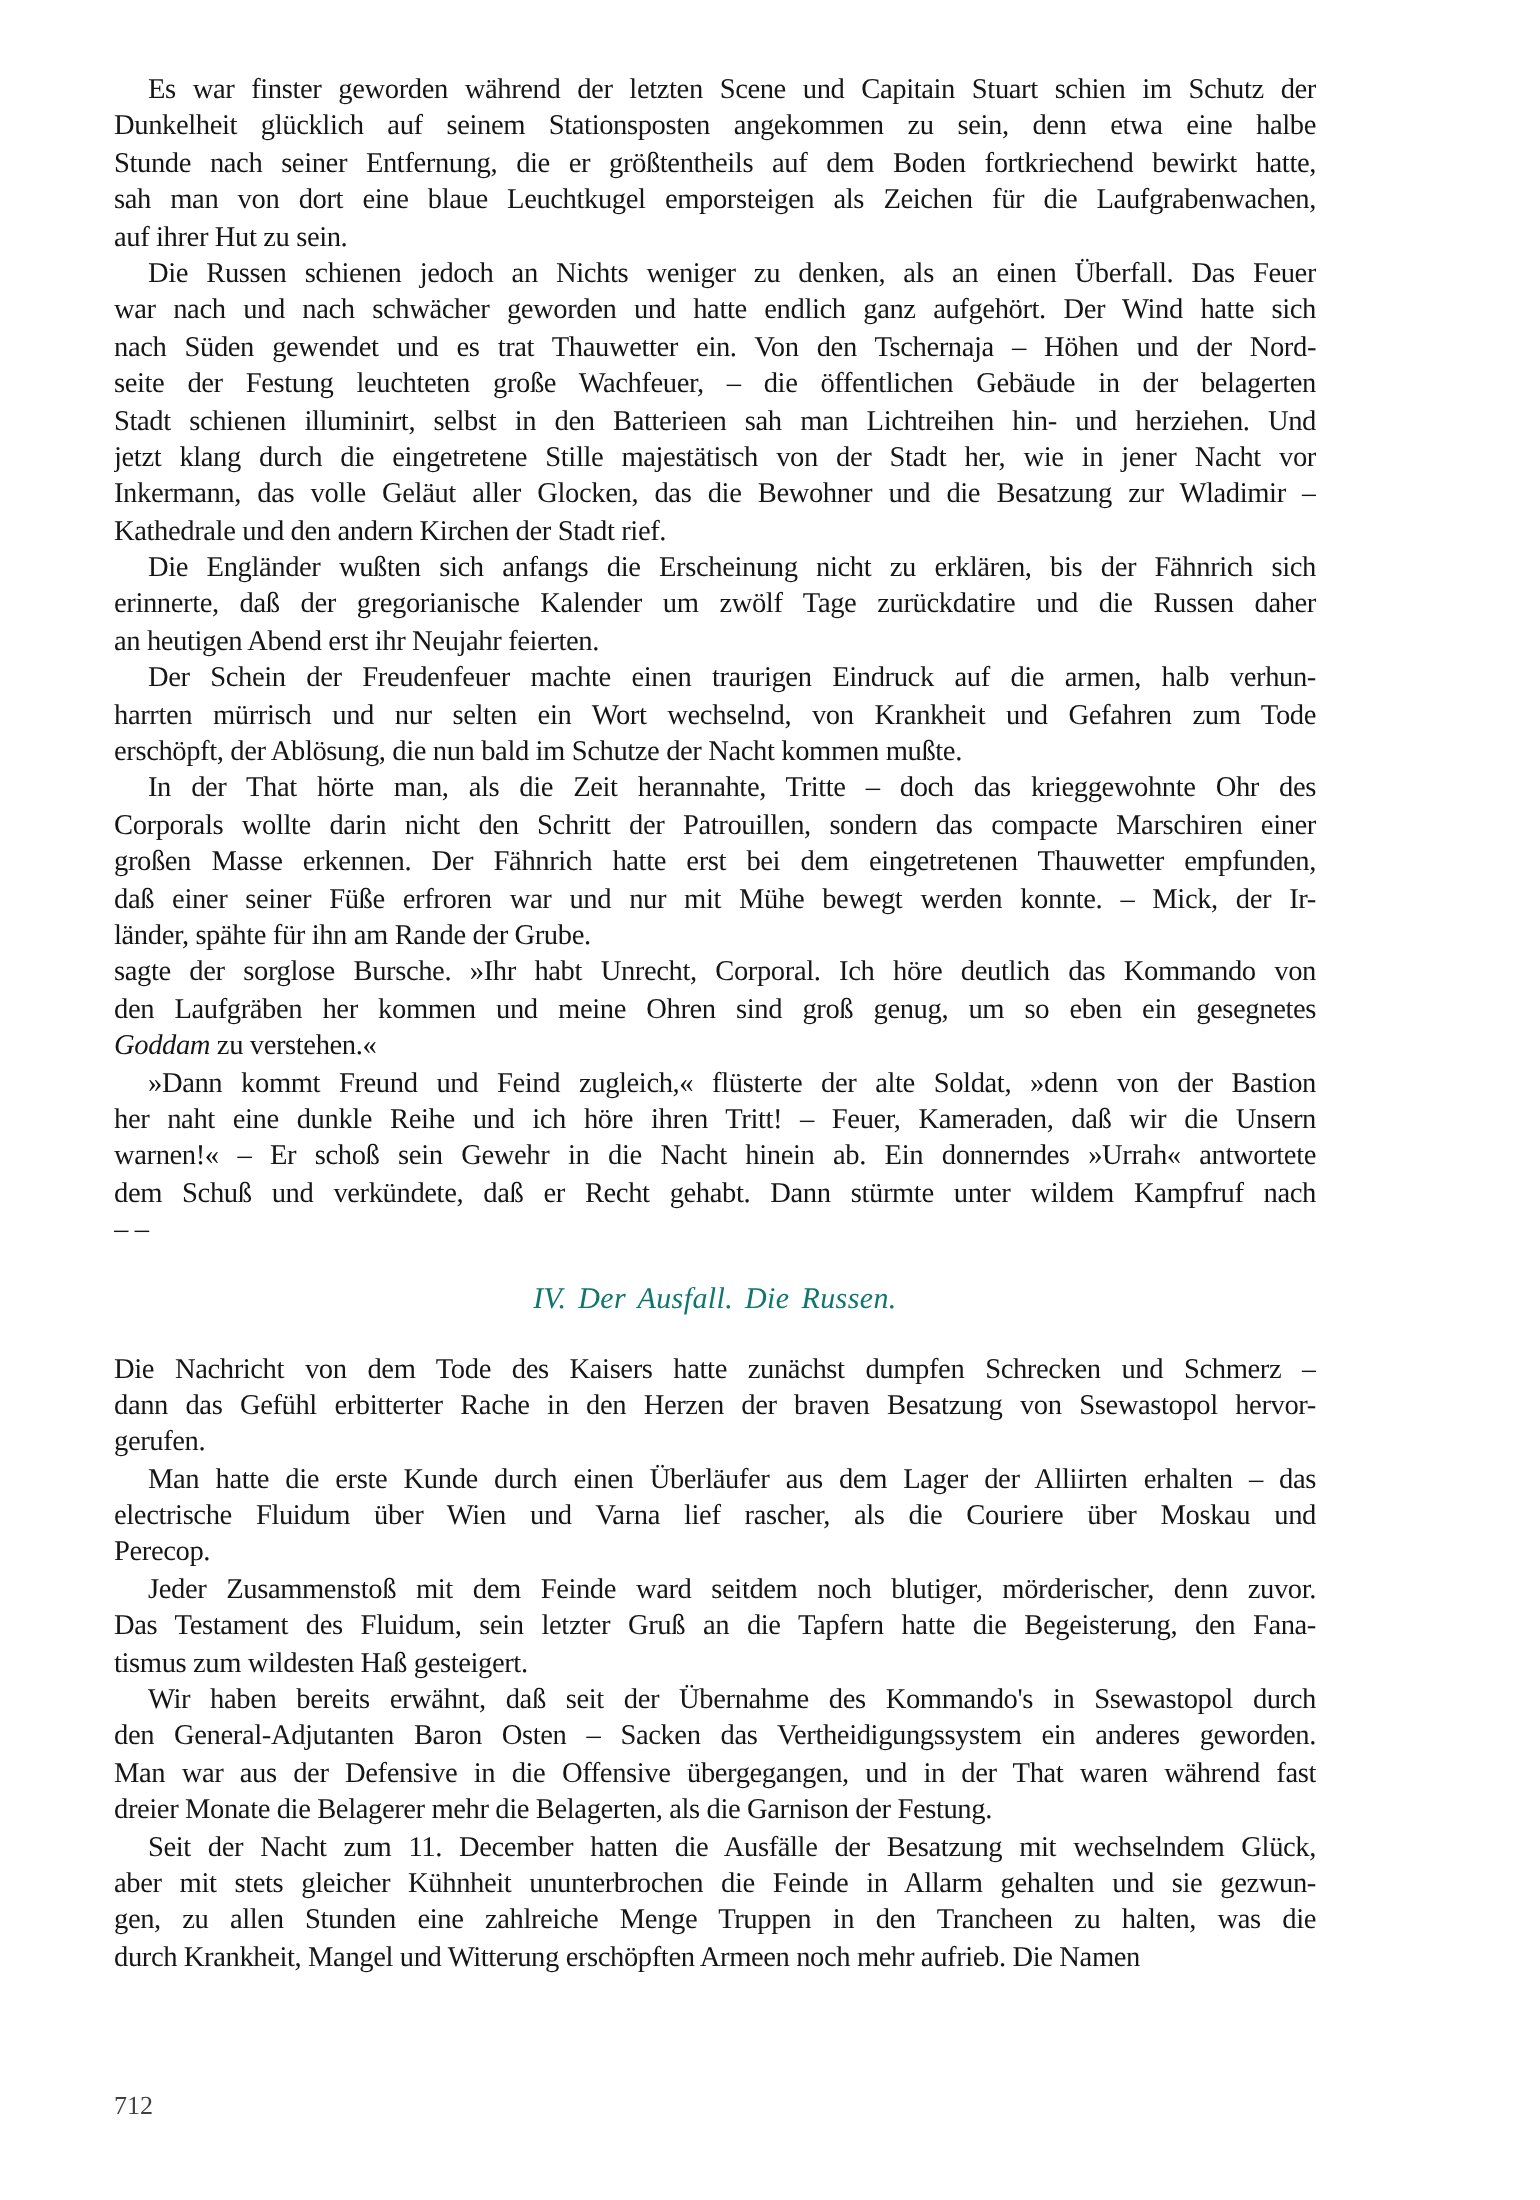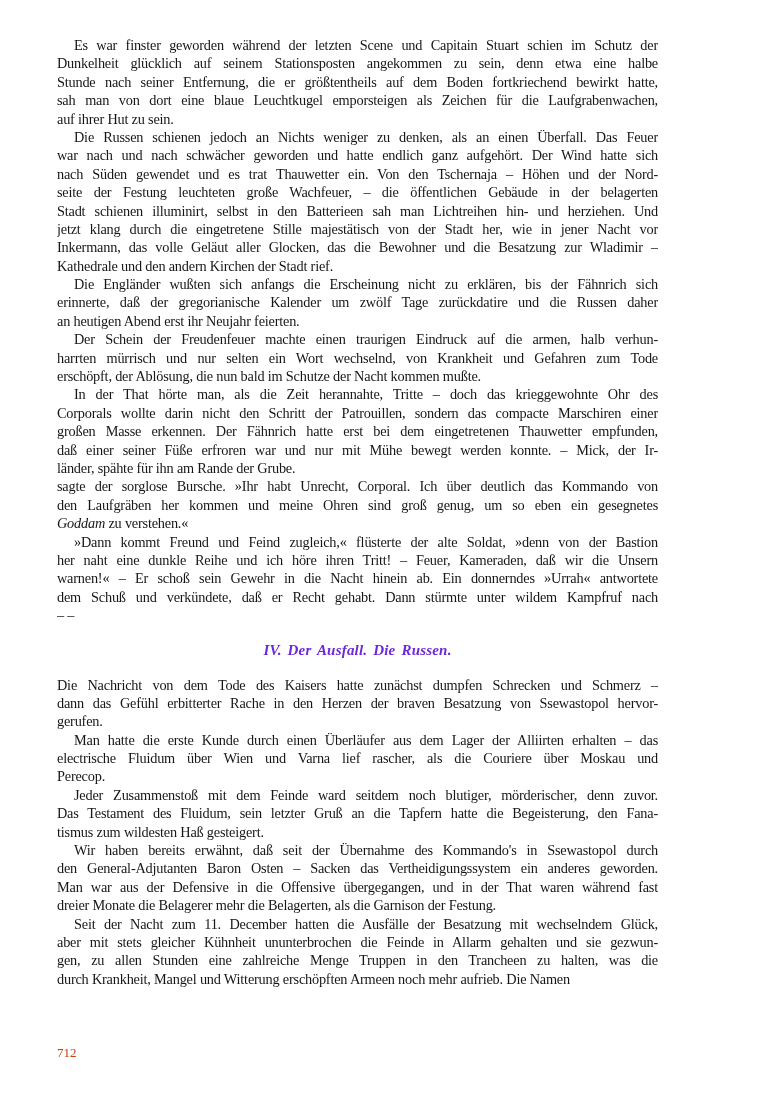--- a/index.html
+++ b/index.html
@@ -42,34 +42,34 @@
     text-align: right;
     text-align-last: left;
   }
   .line.indent {
     text-indent: 17px;
   }
   .chapter-heading {
     margin: 16px 0 16px 0;
     font-size: 15px;
     line-height: 19px;
-    font-weight: bold;
+    font-weight: normal;
     font-style: italic;
     text-align: center;
     letter-spacing: 0.2px;
     word-spacing: 2px;
-    color: #6d28d9;
+    color: #0f766e;
   }
   .page-number {
     position: absolute;
     left: 57px;
     top: 1045px;
     font-size: 13px;
     line-height: 16px;
-    color: #c2410c;
+    color: #404040;
   }
 </style>
 </head>
 <body>
 
 <div class="page">
   <div class="content">
     <div>
         <div class="para">
           <div class="line indent">Es war finster geworden während der letzten Scene und Capitain Stuart schien im Schutz der</div>
@@ -99,21 +99,21 @@
           <div class="line last">erschöpft, der Ablösung, die nun bald im Schutze der Nacht kommen mußte.</div>
         </div>
         <div class="para">
           <div class="line indent">In der That hörte man, als die Zeit herannahte, Tritte – doch das krieggewohnte Ohr des</div>
           <div class="line">Corporals wollte darin nicht den Schritt der Patrouillen, sondern das compacte Marschiren einer</div>
           <div class="line">großen Masse erkennen. Der Fähnrich hatte erst bei dem eingetretenen Thauwetter empfunden,</div>
           <div class="line">daß einer seiner Füße erfroren war und nur mit Mühe bewegt werden konnte. – Mick, der Ir-</div>
           <div class="line last">länder, spähte für ihn am Rande der Grube.</div>
         </div>
         <div class="para">
-          <div class="line">sagte der sorglose Bursche. »Ihr habt Unrecht, Corporal. Ich über deutlich das Kommando von</div>
+          <div class="line">sagte der sorglose Bursche. »Ihr habt Unrecht, Corporal. Ich höre deutlich das Kommando von</div>
           <div class="line">den Laufgräben her kommen und meine Ohren sind groß genug, um so eben ein gesegnetes</div>
           <div class="line last"><i>Goddam</i> zu verstehen.«</div>
         </div>
         <div class="para">
           <div class="line indent">»Dann kommt Freund und Feind zugleich,« flüsterte der alte Soldat, »denn von der Bastion</div>
           <div class="line">her naht eine dunkle Reihe und ich höre ihren Tritt! – Feuer, Kameraden, daß wir die Unsern</div>
           <div class="line">warnen!« – Er schoß sein Gewehr in die Nacht hinein ab. Ein donnerndes »Urrah« antwortete</div>
           <div class="line">dem Schuß und verkündete, daß er Recht gehabt. Dann stürmte unter wildem Kampfruf nach</div>
           <div class="line last">– –</div>
         </div>

